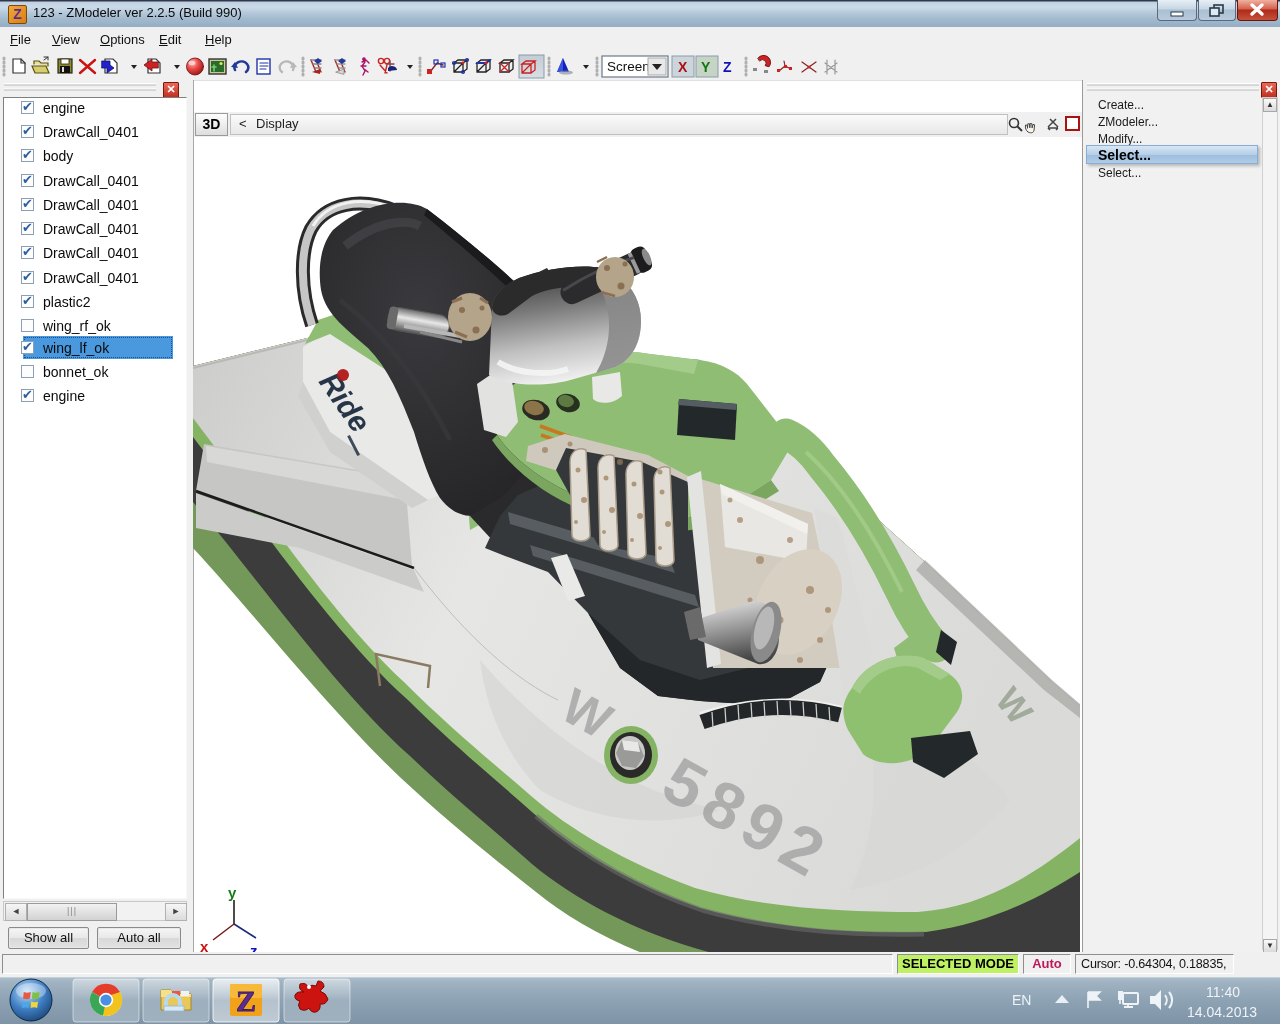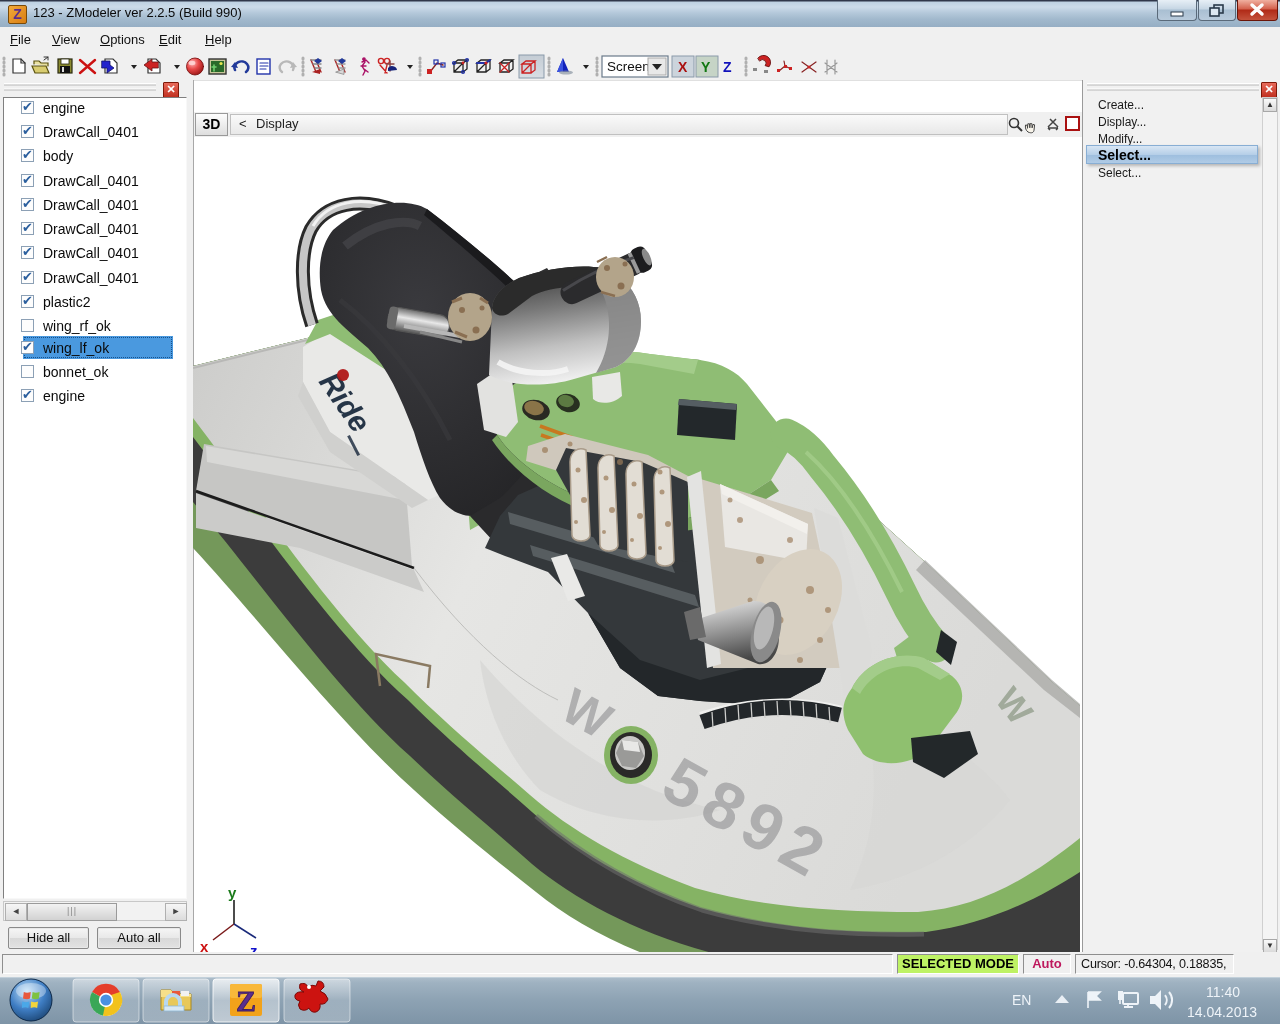--- a/index.html
+++ b/index.html
@@ -290,21 +290,21 @@
   <div class="row" style="top:287px">
         <span class="cb c"></span>
         <span class="lb">engine</span>
       </div>
  </div>
  <div id="lhscroll" class="abs">
    <div class="sbtn" style="left:1px">◄</div>
    <div id="lthumb"></div>
    <div class="sbtn" style="left:161px">►</div>
  </div>
- <div class="pbtn" style="left:8px;width:81px">Hide all</div>
+ <div class="pbtn" style="left:8px;width:81px">Show all</div>
  <div class="pbtn" style="left:97px;width:84px">Auto all</div>
 </div>
 
 <div id="vhead" class="abs">
   <div id="btn3d" class="abs">3D</div>
   <div id="vbar" class="abs">
       <span style="position:absolute;left:8px;top:1px;">&lt;</span>
       <span style="position:absolute;left:25px;top:1px;">Display</span>
     </div>
   <svg class="abs" style="left:815px;top:3px" width="72" height="20" viewBox="0 0 72 20">
@@ -538,21 +538,21 @@
 <path d="M234,924 L256,938" stroke="#1a2a7a" stroke-width="1.5"></path>
 <text x="228" y="898" font-size="15" font-weight="bold" fill="#1a7a1a" font-family="Liberation Sans">y</text>
 <text x="200" y="952" font-size="15" font-weight="bold" fill="#cc1111" font-family="Liberation Sans">x</text>
 <text x="250" y="956" font-size="15" font-weight="bold" fill="#1111cc" font-family="Liberation Sans">z</text>
 </svg>
 
 <div id="rpanel" class="abs">
  <div id="rgrip" class="abs"></div>
  <div id="rx" class="abs xbtn">✕</div>
  <div class="ritem" style="top:18px">Create...</div>
- <div class="ritem" style="top:35px">Display...</div>
+ <div class="ritem" style="top:35px">ZModeler...</div>
  <div class="ritem" style="top:52px">Modify...</div>
  <div id="rsel" class="abs">Select...</div>
  <div class="ritem" style="top:86px">Select...</div>
  <div id="rscroll" class="abs">
    <div class="rsb" style="top:0px">▲</div>
    <div class="rsb" style="top:841px">▼</div>
  </div>
 </div>
 
 <div id="statusbar" class="abs">

